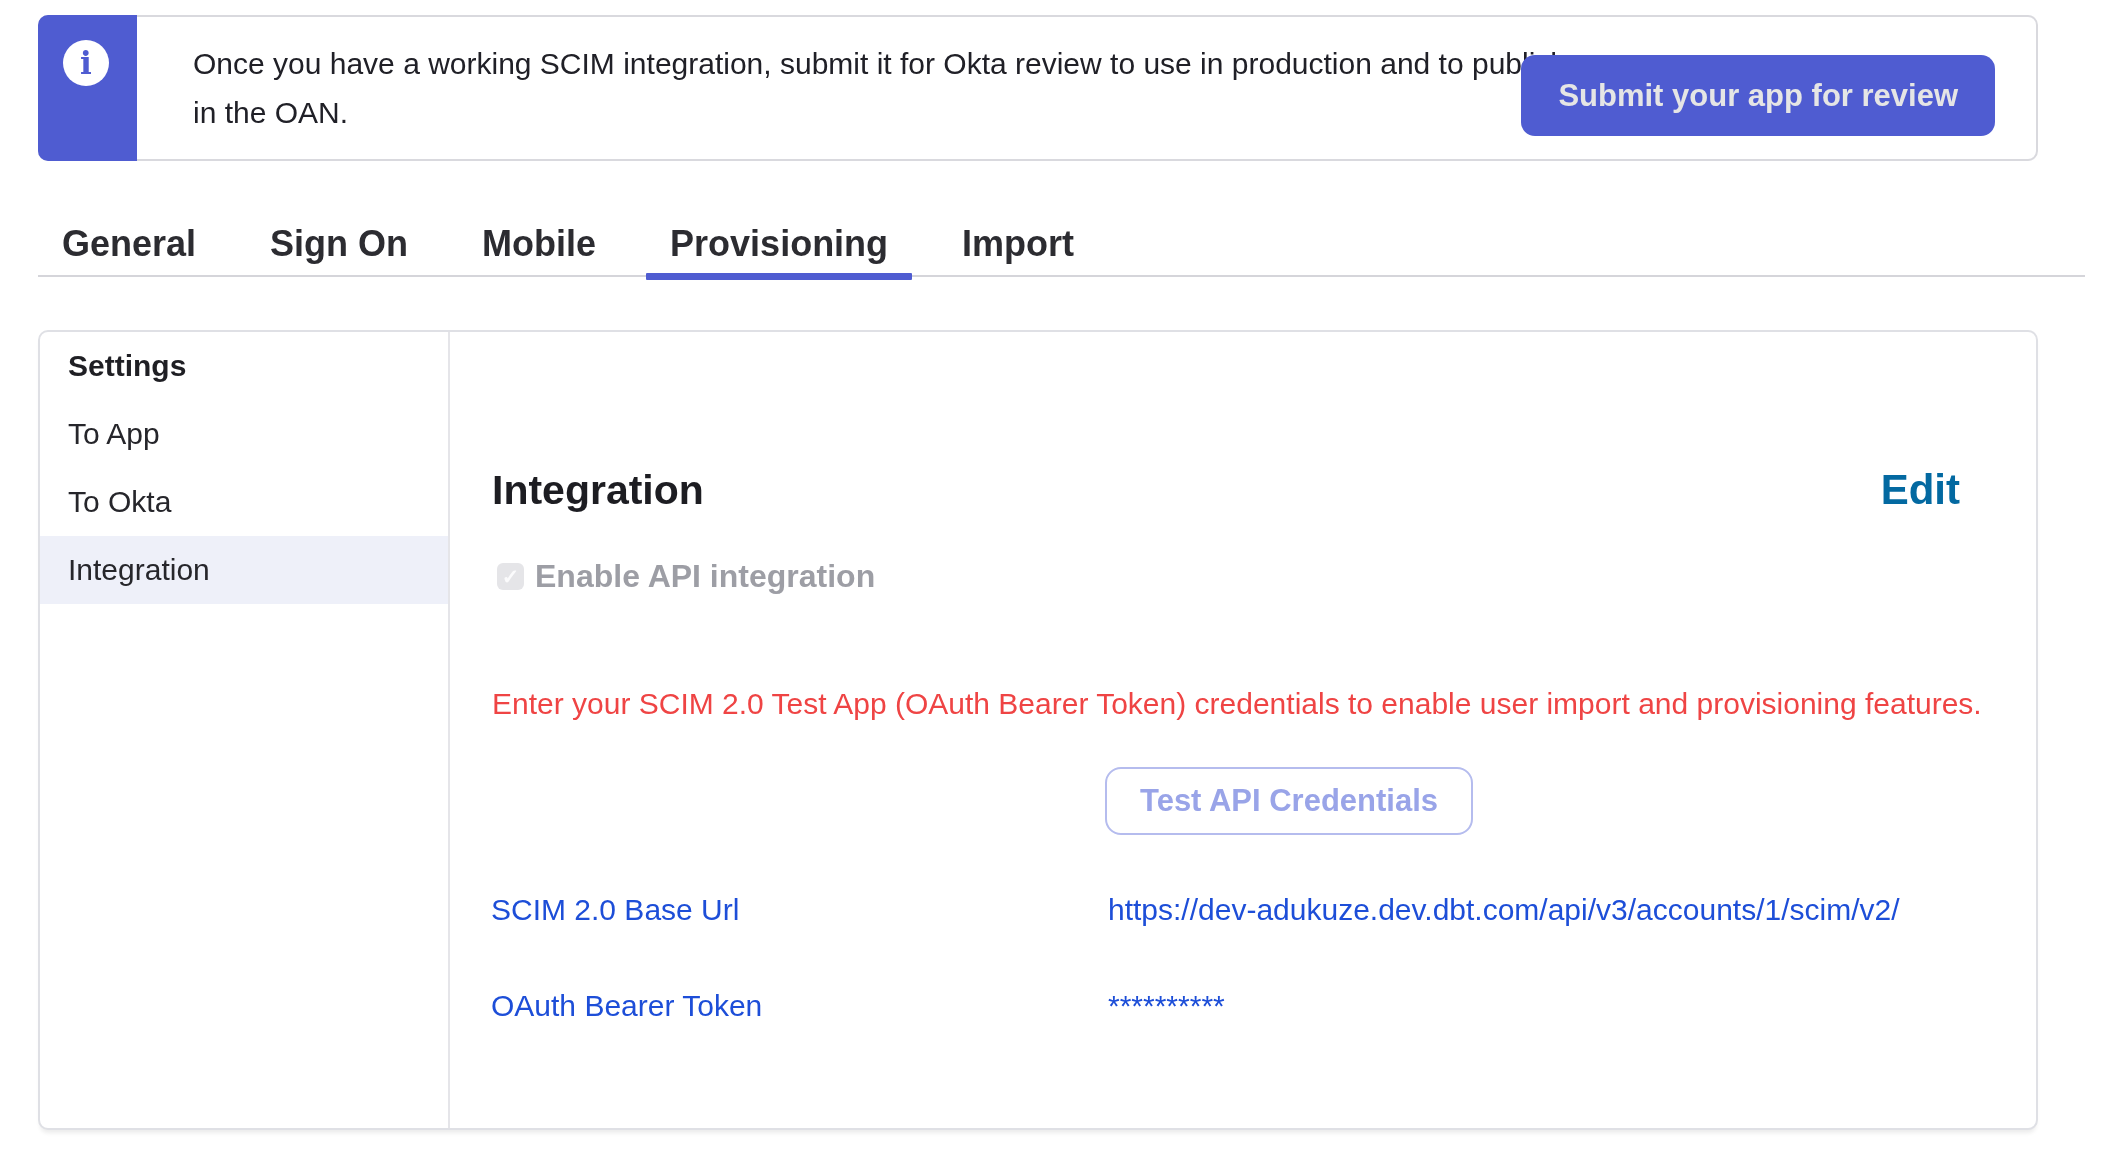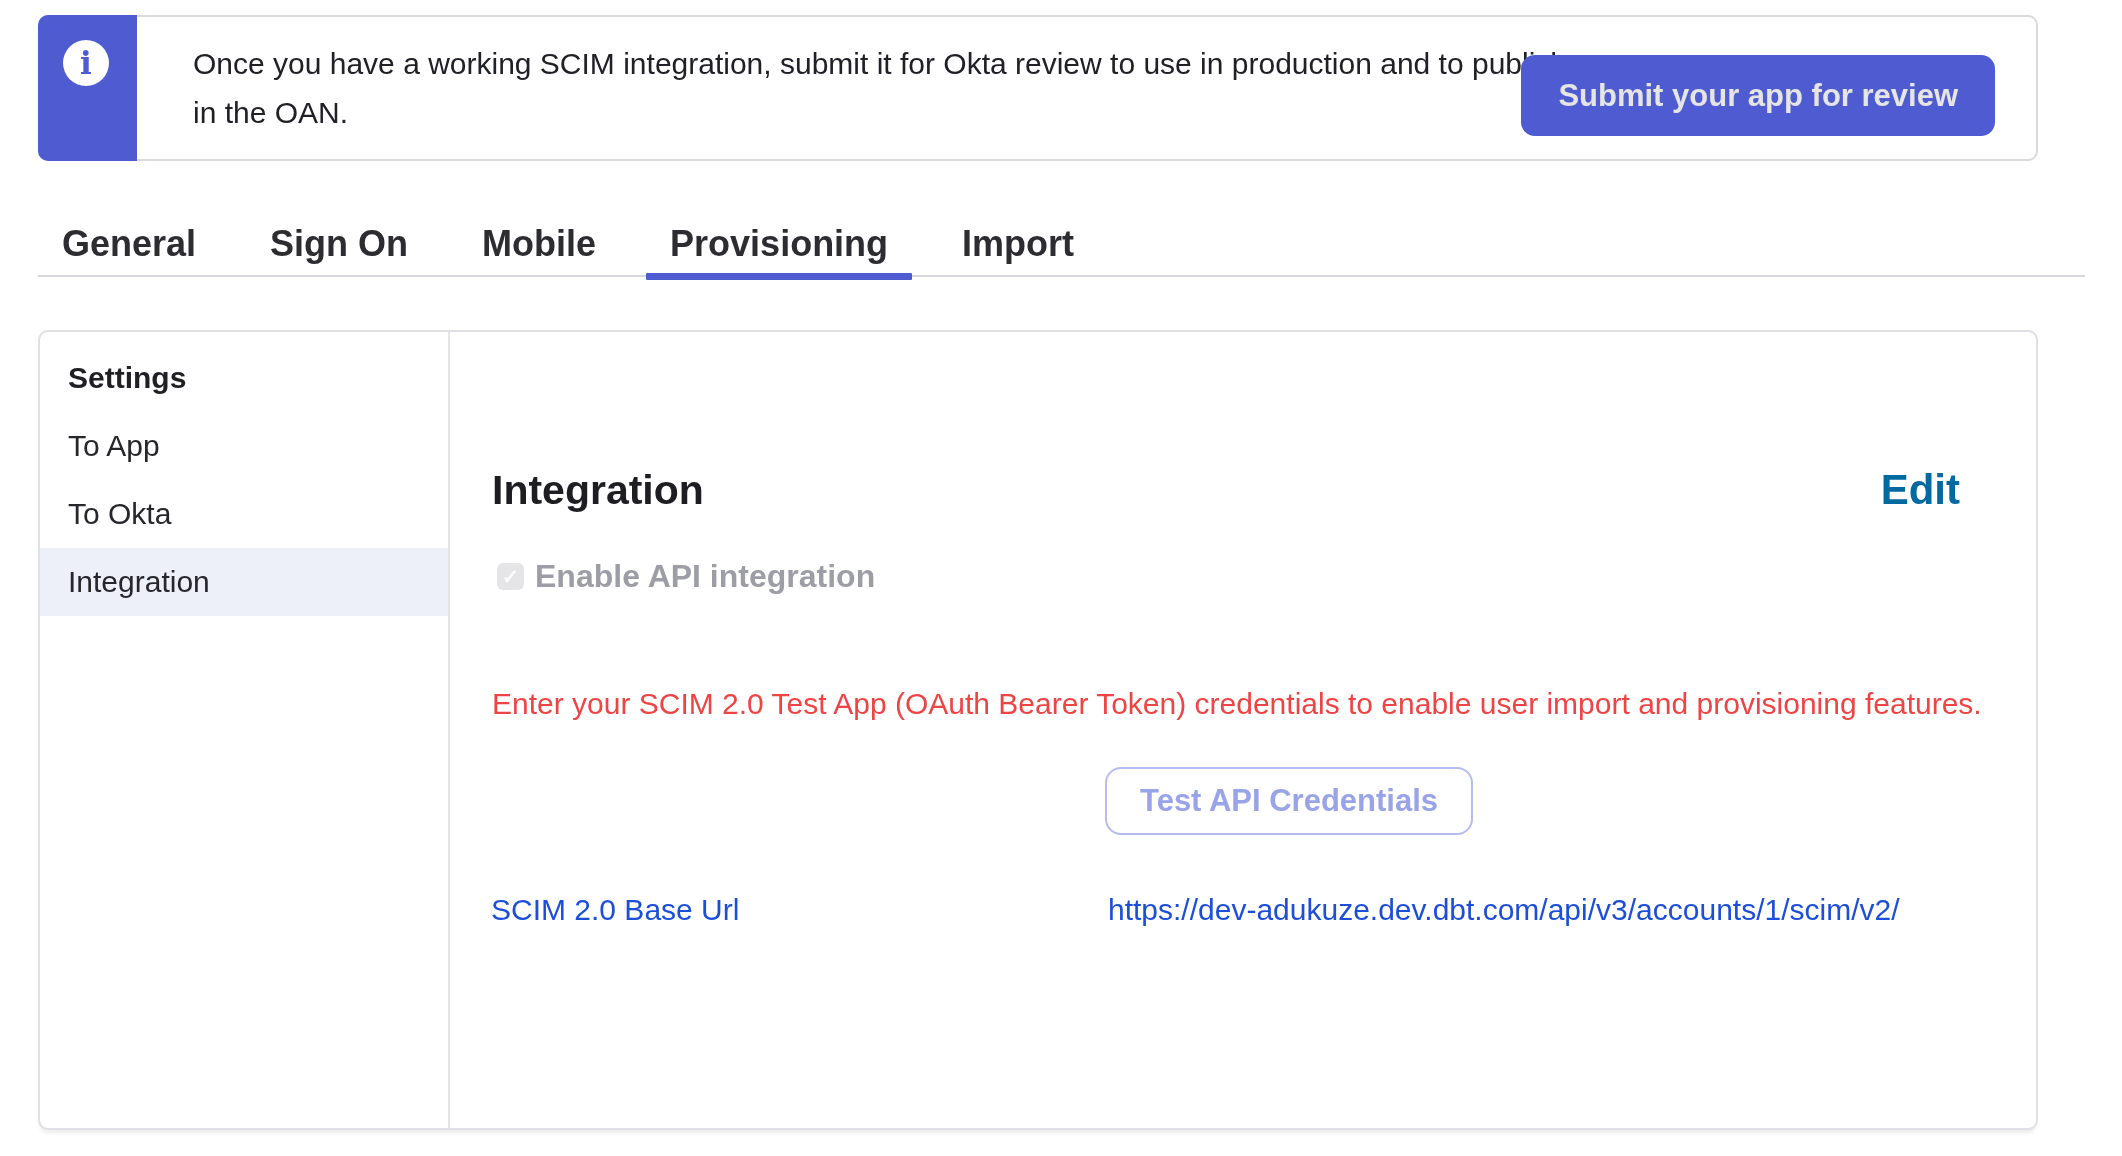--- a/index.html
+++ b/index.html
@@ -48,21 +48,21 @@
   }
 
   
   .card {
     position:absolute; left:38px; top:330px; width:2000px; height:800px;
     border:2px solid #dfe0e5; border-radius:10px; background:#ffffff;
     box-shadow:0 5px 4px -2px rgba(0,0,0,0.08);
     display:flex;
   }
   .side {
-    width:410px; flex:0 0 410px; border-right:2px solid #e5e5e9; padding-top:12px;
+    width:410px; flex:0 0 410px; border-right:2px solid #e5e5e9; padding-top:0;
   }
   .side-item {
     height:68px; display:flex; align-items:center; padding-left:28px;
     font-size:30px; color:#26262b; cursor:pointer;
   }
   .side-item.head { font-weight:700; color:#1f1f24; cursor:default; }
   .side-item.selected { background:#eef0f9; }
 
   .main { position:relative; flex:1; }
   .title-row {
@@ -144,17 +144,21 @@
 
       <div class="desc">Enter your SCIM 2.0 Test App (OAuth Bearer Token) credentials to enable user import and provisioning features.</div>
 
       <button class="test-btn">Test API Credentials</button>
 
       <div class="field-row">
         <div class="field-label">SCIM 2.0 Base Url</div>
         <div class="field-value">https://dev-adukuze.dev.dbt.com/api/v3/accounts/1/scim/v2/</div>
       </div>
 
+      <div class="field-row">
+        <div class="field-label">OAuth Bearer Token</div>
+        <div class="field-value">**********</div>
+      </div>
 
     </div>
   </div>
 
 </div>
 
 </body></html>

